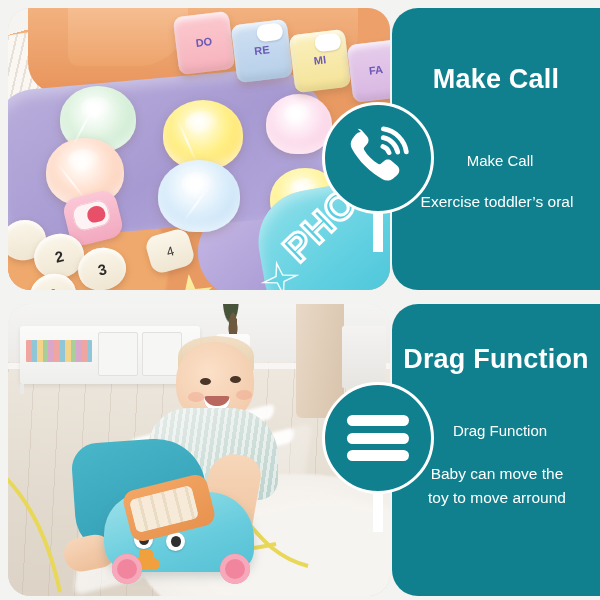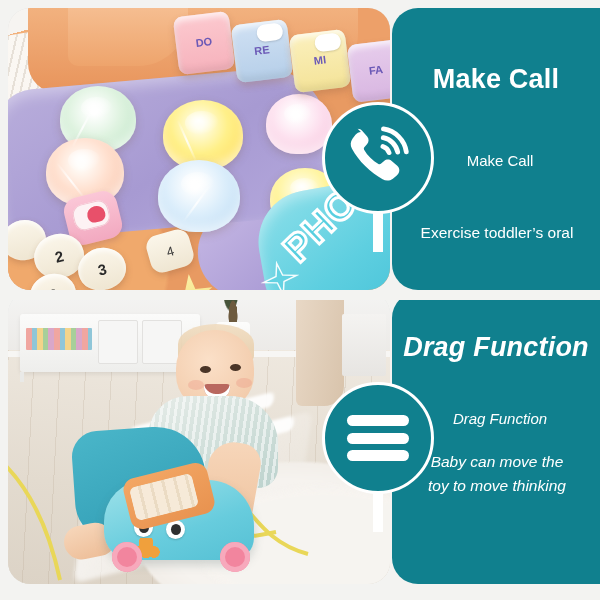--- a/index.html
+++ b/index.html
@@ -8,21 +8,21 @@
     font-family:"Liberation Sans", sans-serif;
     background:#f2f2f0;
     overflow:hidden;
     position:relative;
   }
   .stage { position:absolute; inset:0; width:600px; height:600px; background:#f3f3f1; }
 
   
   .row { position:absolute; left:0; width:600px; }
   .row-top { top:8px;  height:282px; }
-  .row-bottom { top:292px; height:292px;font-style:italic; }
+  .row-bottom { top:304px; height:292px; }
 
   
   .photo {
     position:absolute; left:8px; top:0;
     width:382px; height:100%;
     border-radius:22px;
     overflow:hidden;
     background:#ddd;
   }
   .photo-inner { position:absolute; inset:0; }
@@ -352,21 +352,21 @@
   .panel-sub {
     position:absolute; left:16px; right:8px; text-align:center;
     font-size:15px; font-weight:400;
   }
   .p-sub-top    { top:144px; }
   .p-sub-bottom { top:118px; }
   .panel-desc {
     position:absolute; left:6px; right:4px; text-align:center;
     font-size:15.5px; line-height:1.55; font-weight:400;
   }
-  .p-desc-top    { top:182px;margin-top:31px; }
+  .p-desc-top    { top:182px; }
   .p-desc-bottom { top:158px; }
 
   
   .badge {
     position:absolute; width:112px; height:112px; border-radius:50%;
     background:#10808e;
     border:3px solid #ffffff;
     display:flex; align-items:center; justify-content:center;
     box-shadow:0 0 0 0 rgba(0,0,0,0);
     z-index:6;
@@ -532,21 +532,21 @@
         <div class="toy-panel"></div>
         <div class="toy-pad"></div>
       </div>
     </div>
 
     <div class="panel">
       <div class="panel-title p-title-bottom">Drag Function</div>
       <div class="panel-sub p-sub-bottom">Drag Function</div>
       <div class="panel-desc p-desc-bottom">
         <div>Baby can move the</div>
-        <div>toy to move thinking</div>
+        <div>toy to move arround</div>
       </div>
     </div>
   </div>
 
   <div class="badge-stem stem-bottom"></div>
   <div class="badge badge-bottom">
     <span class="hamburger">
       <span></span>
       <span></span>
       <span></span>

